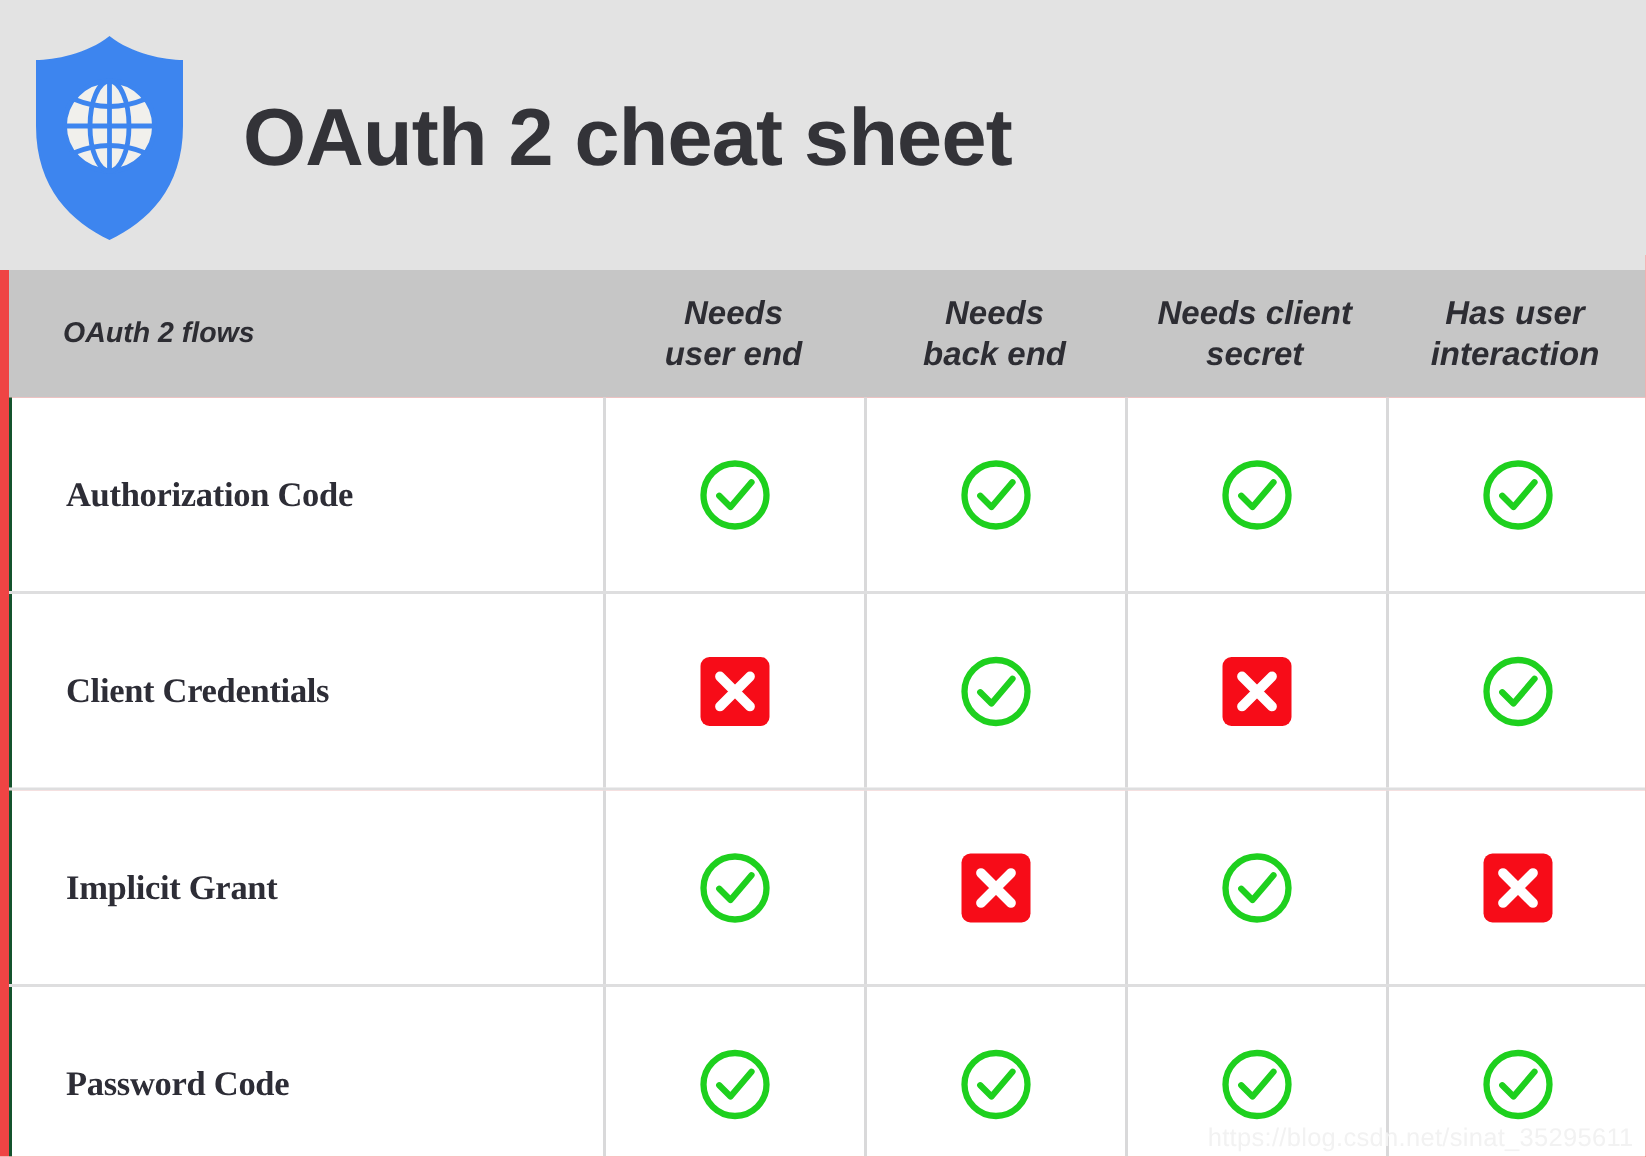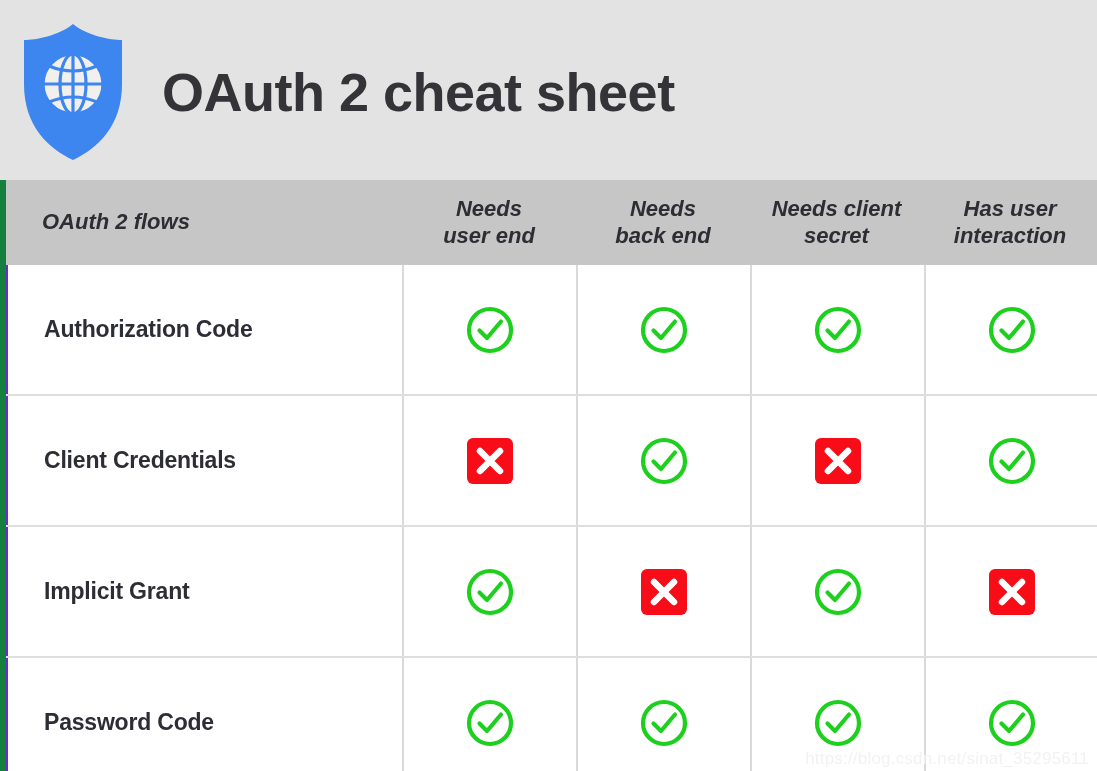--- a/index.html
+++ b/index.html
@@ -9,21 +9,21 @@
   }
   body {
     font-family: "Liberation Sans", sans-serif;
     -webkit-font-smoothing: antialiased;
   }
   .page {
     position: relative;
     width: 1097px;
     height: 771px;
     overflow: hidden;
-    background: #15803d;
+    background: #ef4444;
   }
 
   
   .banner {
     position: absolute;
     left: 0;
     top: 0;
     width: 1097px;
     height: 180px;
     background: #e3e3e3;
@@ -88,32 +88,32 @@
     color: #2d2d33;
     font-style: italic;
     font-weight: bold;
     font-size: 22px;
     line-height: 1.22;
   }
   .head-row .c-flow {
     justify-content: flex-start;
     text-align: left;
     padding-left: 36px;
-    font-size: 22px;
+    font-size: 19px;
   }
 
   .body-row .c-flow {
     padding-left: 36px;
     font-size: 23px;
     font-weight: bold;
     color: #2d2d36;
     letter-spacing: -0.2px;
   }
   .body-row .c-col { border-left: 2px solid #d9d9da; }
-  .body-row .c-flow { border-left: 2px solid #6d28d9; }
+  .body-row .c-flow { border-left: 2px solid #14532d; font-family: Liberation Serif, serif; }
 
   
   .icon-yes, .icon-no {
     display: block;
     width: 52px;
     height: 52px;
   }
   .icon-yes svg, .icon-no svg { display: block; width: 100%; height: 100%; }
 
   

